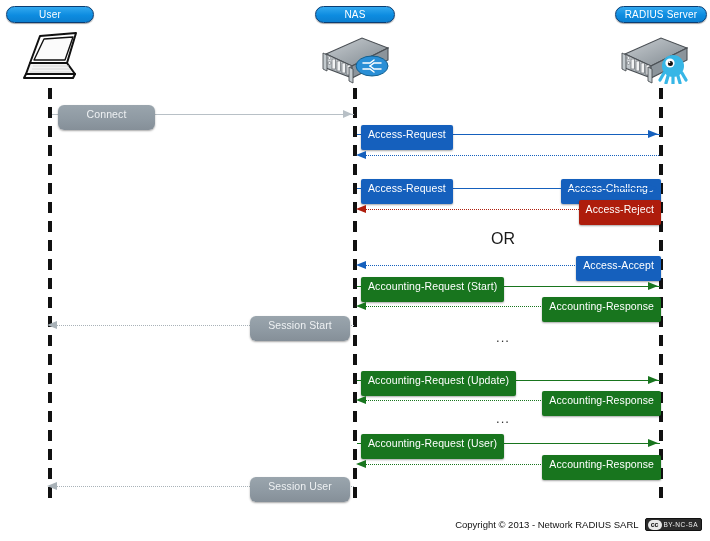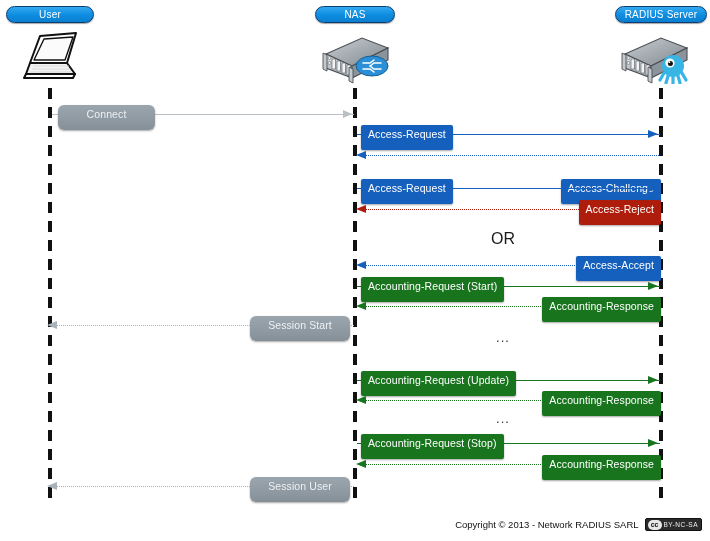--- a/index.html
+++ b/index.html
@@ -293,21 +293,21 @@
   <div class="msg-box green" style="left:361px; top:371px;">Accounting-Request (Update)</div>
 
   <div class="msg-line dotted" style="left:362px; top:400px; width:297px; border-color:#18751e;"></div>
   <div class="arrow-head" style="left:356px; top:395.5px; border-right:10px solid #18751e;"></div>
   <div class="msg-box green" style="right:49px; top:391px;">Accounting-Response</div>
 
   <div class="ellipsis-text" style="left:473px; top:411px; width:60px;">...</div>
 
   <div class="msg-line solid" style="left:357px; top:443px; width:303px; border-color:#18751e;"></div>
   <div class="arrow-head" style="left:648px; top:438.5px; border-left:10px solid #18751e;"></div>
-  <div class="msg-box green" style="left:361px; top:434px;">Accounting-Request (Stop)</div>
+  <div class="msg-box green" style="left:361px; top:434px;">Accounting-Request (User)</div>
 
   <div class="msg-line dotted" style="left:362px; top:464px; width:297px; border-color:#18751e;"></div>
   <div class="arrow-head" style="left:356px; top:459.5px; border-right:10px solid #18751e;"></div>
   <div class="msg-box green" style="right:49px; top:455px;">Accounting-Response</div>
 
   <div class="msg-line dotted" style="left:54px; top:486px; width:300px; border-color:#a9b2b8;"></div>
   <div class="arrow-head" style="left:47px; top:481.5px; border-right:10px solid #a9b2b8;"></div>
   <div class="msg-box gray" style="left:250px; top:477px; width:100px;">Session User</div>
 
   <div class="footer" style="right:8px; bottom:10px;">

